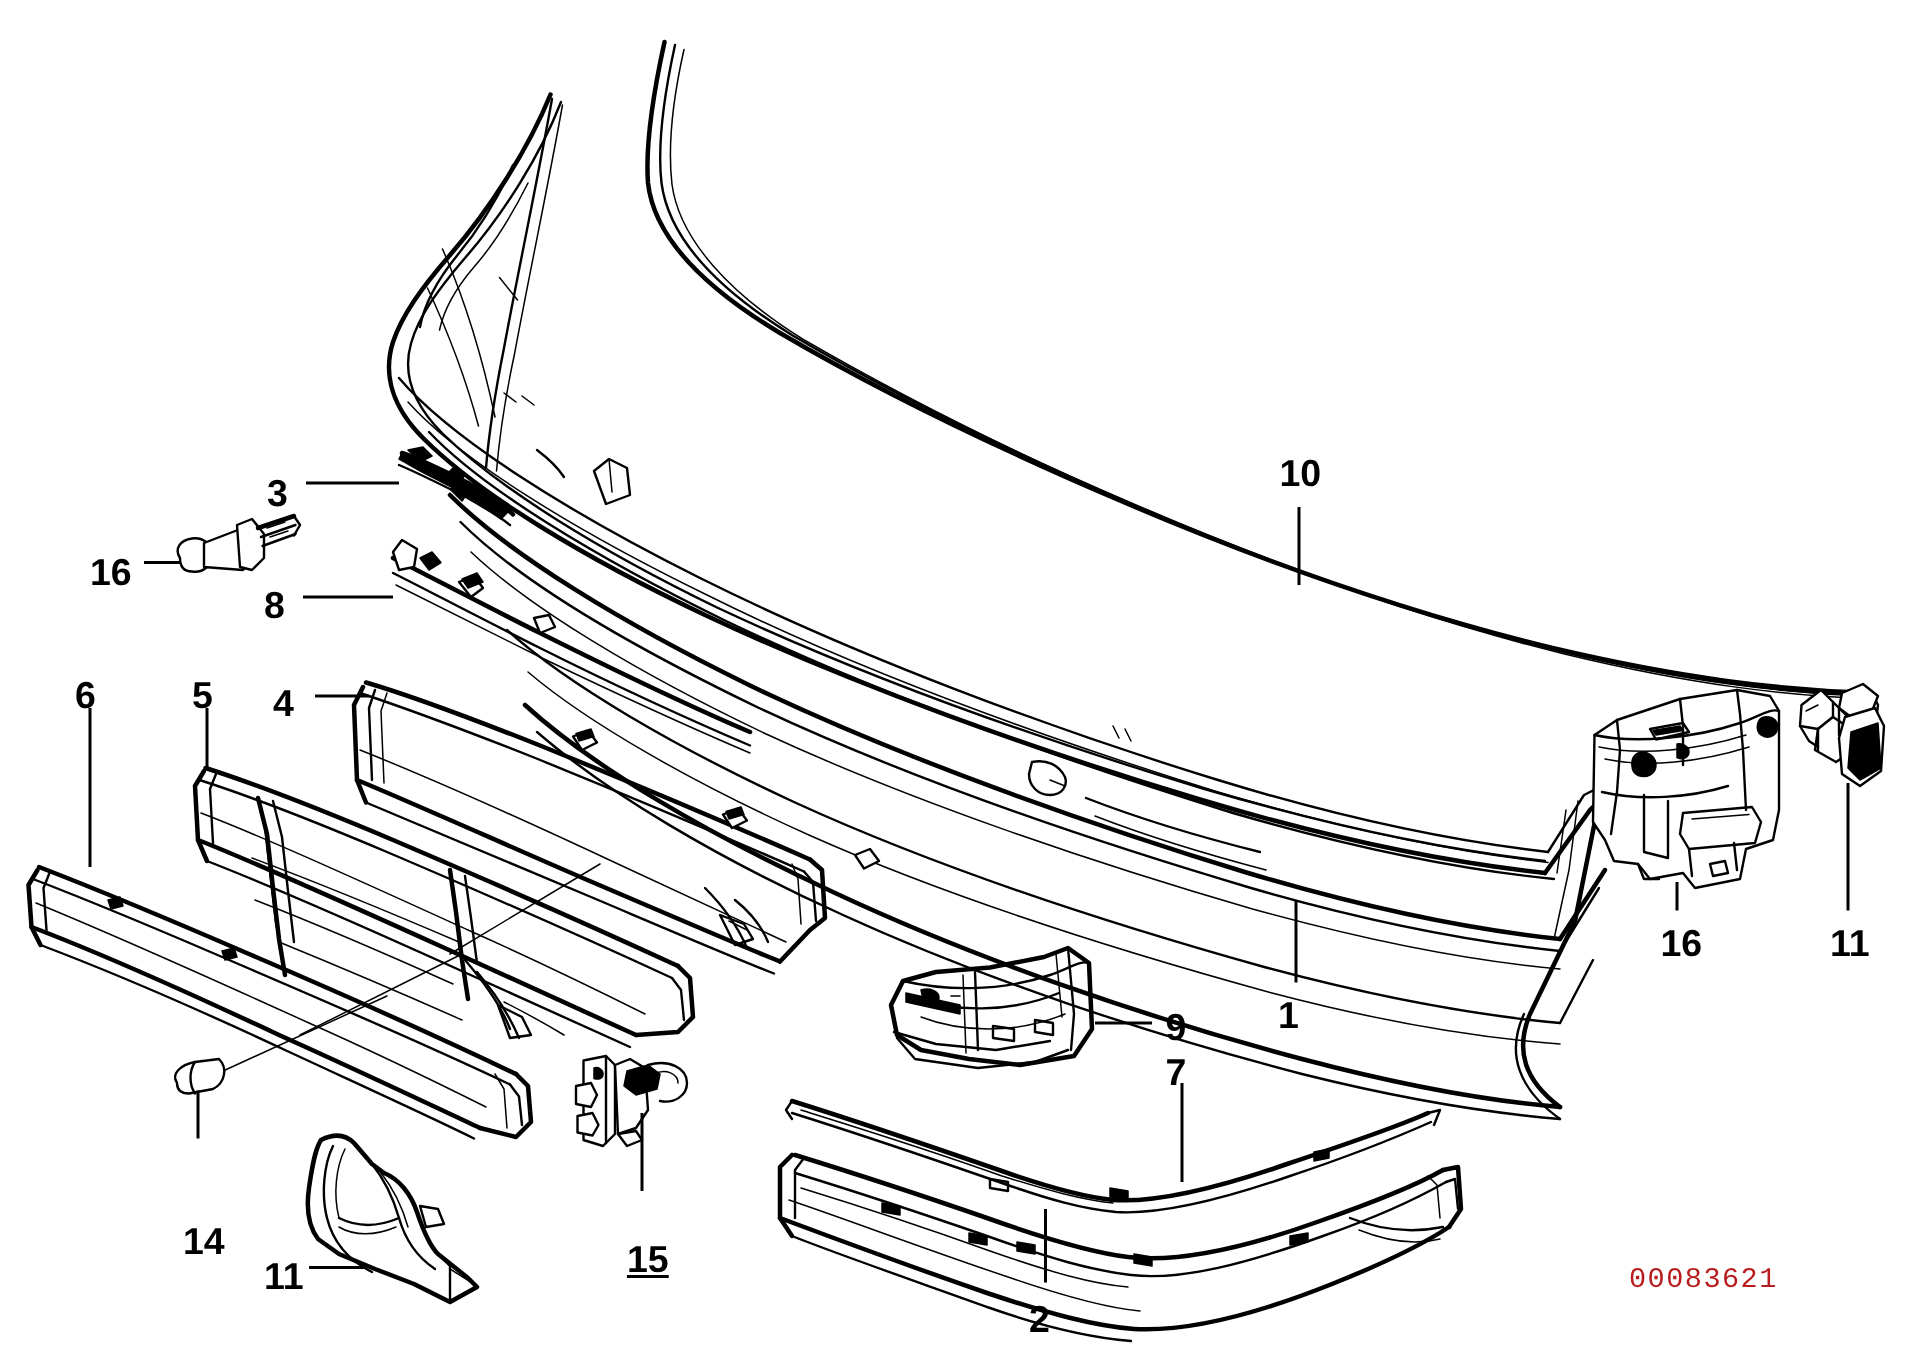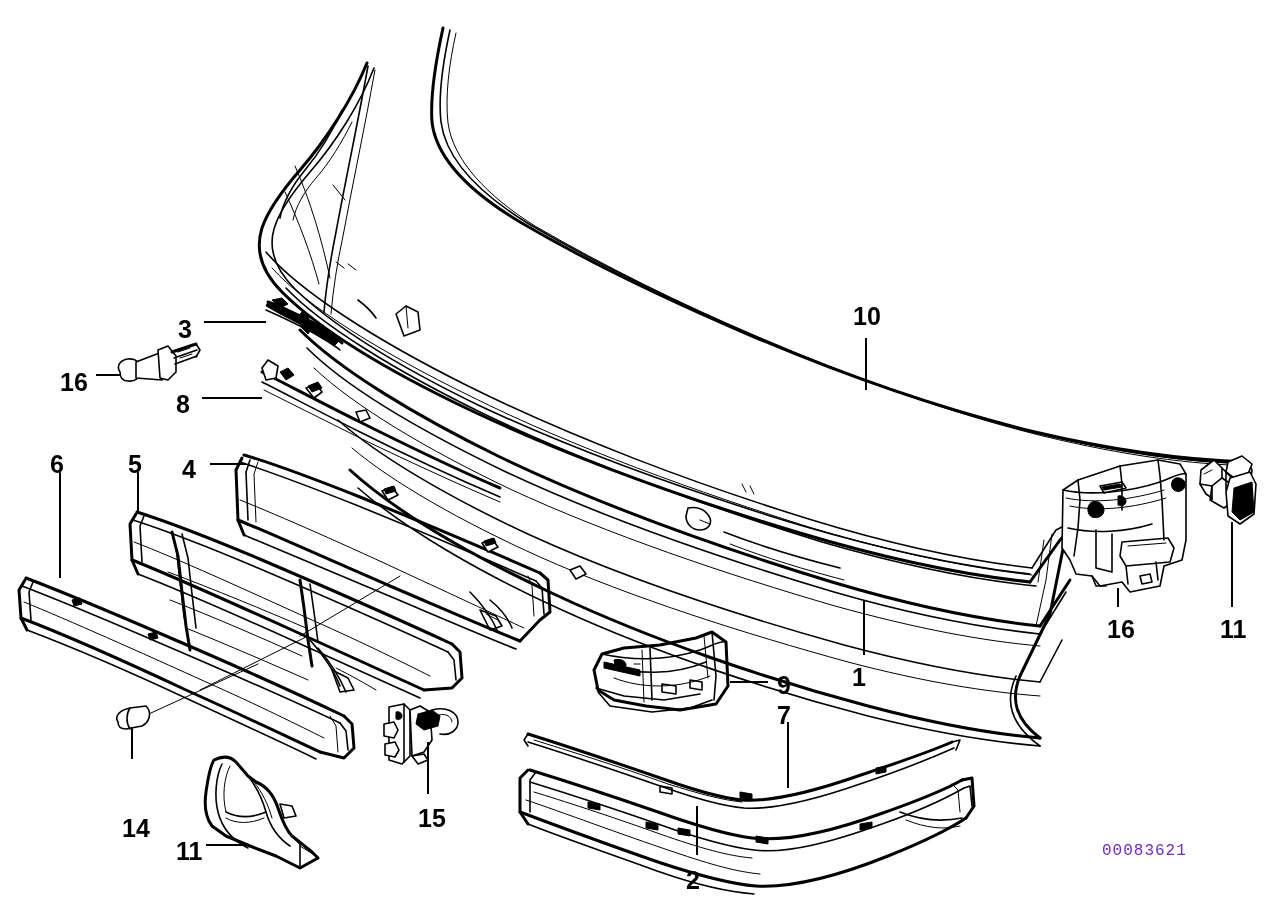--- a/index.html
+++ b/index.html
@@ -32,25 +32,24 @@
     font-weight: bold;
     font-size: 25px;
     line-height: 25px;
     color: #000000;
     white-space: nowrap;
     user-select: none;
   }
   .diagram-id {
     position: absolute;
     font-family: "Liberation Mono", monospace;
-    font-size: 16px;
+    font-size: 19px;
     letter-spacing: 1px;
-    color: #6d28d9;
+    color: #b91c1c;
     white-space: nowrap;
-    margin-left: 16px;
   }
   
   .ln  { fill: none; stroke: #000; stroke-width: 1.6; stroke-linecap: round; stroke-linejoin: round; }
   .ln-t{ fill: none; stroke: #000; stroke-width: 1.0; stroke-linecap: round; stroke-linejoin: round; }
   .ln-h{ fill: none; stroke: #000; stroke-width: 3.0; stroke-linecap: round; stroke-linejoin: round; }
   .ln-l{ fill: none; stroke: #000; stroke-width: 2.0; stroke-linecap: butt; }
   .fl-w{ fill: #fff; stroke: #000; stroke-width: 1.6; stroke-linejoin: round; }
   .fl-b{ fill: #000; stroke: #000; stroke-width: 1.0; stroke-linejoin: round; }
 </style>
 </head>
@@ -400,18 +399,18 @@
   <div class="callout" style="left:128px;  top:452px;">5</div>
   <div class="callout" style="left:50px;   top:452px;">6</div>
   <div class="callout" style="left:777px;  top:703px;">7</div>
   <div class="callout" style="left:176px;  top:392px;">8</div>
   <div class="callout" style="left:777px;  top:673px;">9</div>
   <div class="callout" style="left:853px;  top:304px;">10</div>
   <div class="callout" style="left:1220px; top:617px;">11</div>
   <div class="callout" style="left:1107px; top:617px;">16</div>
   <div class="callout" style="left:60px;   top:370px;">16</div>
   <div class="callout" style="left:122px;  top:816px;">14</div>
-  <div class="callout" style="left:418px;  top:806px;">15</div>
+  <div class="callout" style="left:418px;  top:828px;text-decoration:underline;">15</div>
   <div class="callout" style="left:176px;  top:839px;">11</div>
 
   <div class="diagram-id" style="left:1086px; top:842px;">00083621</div>
 
 </div>
 
 </body></html>

